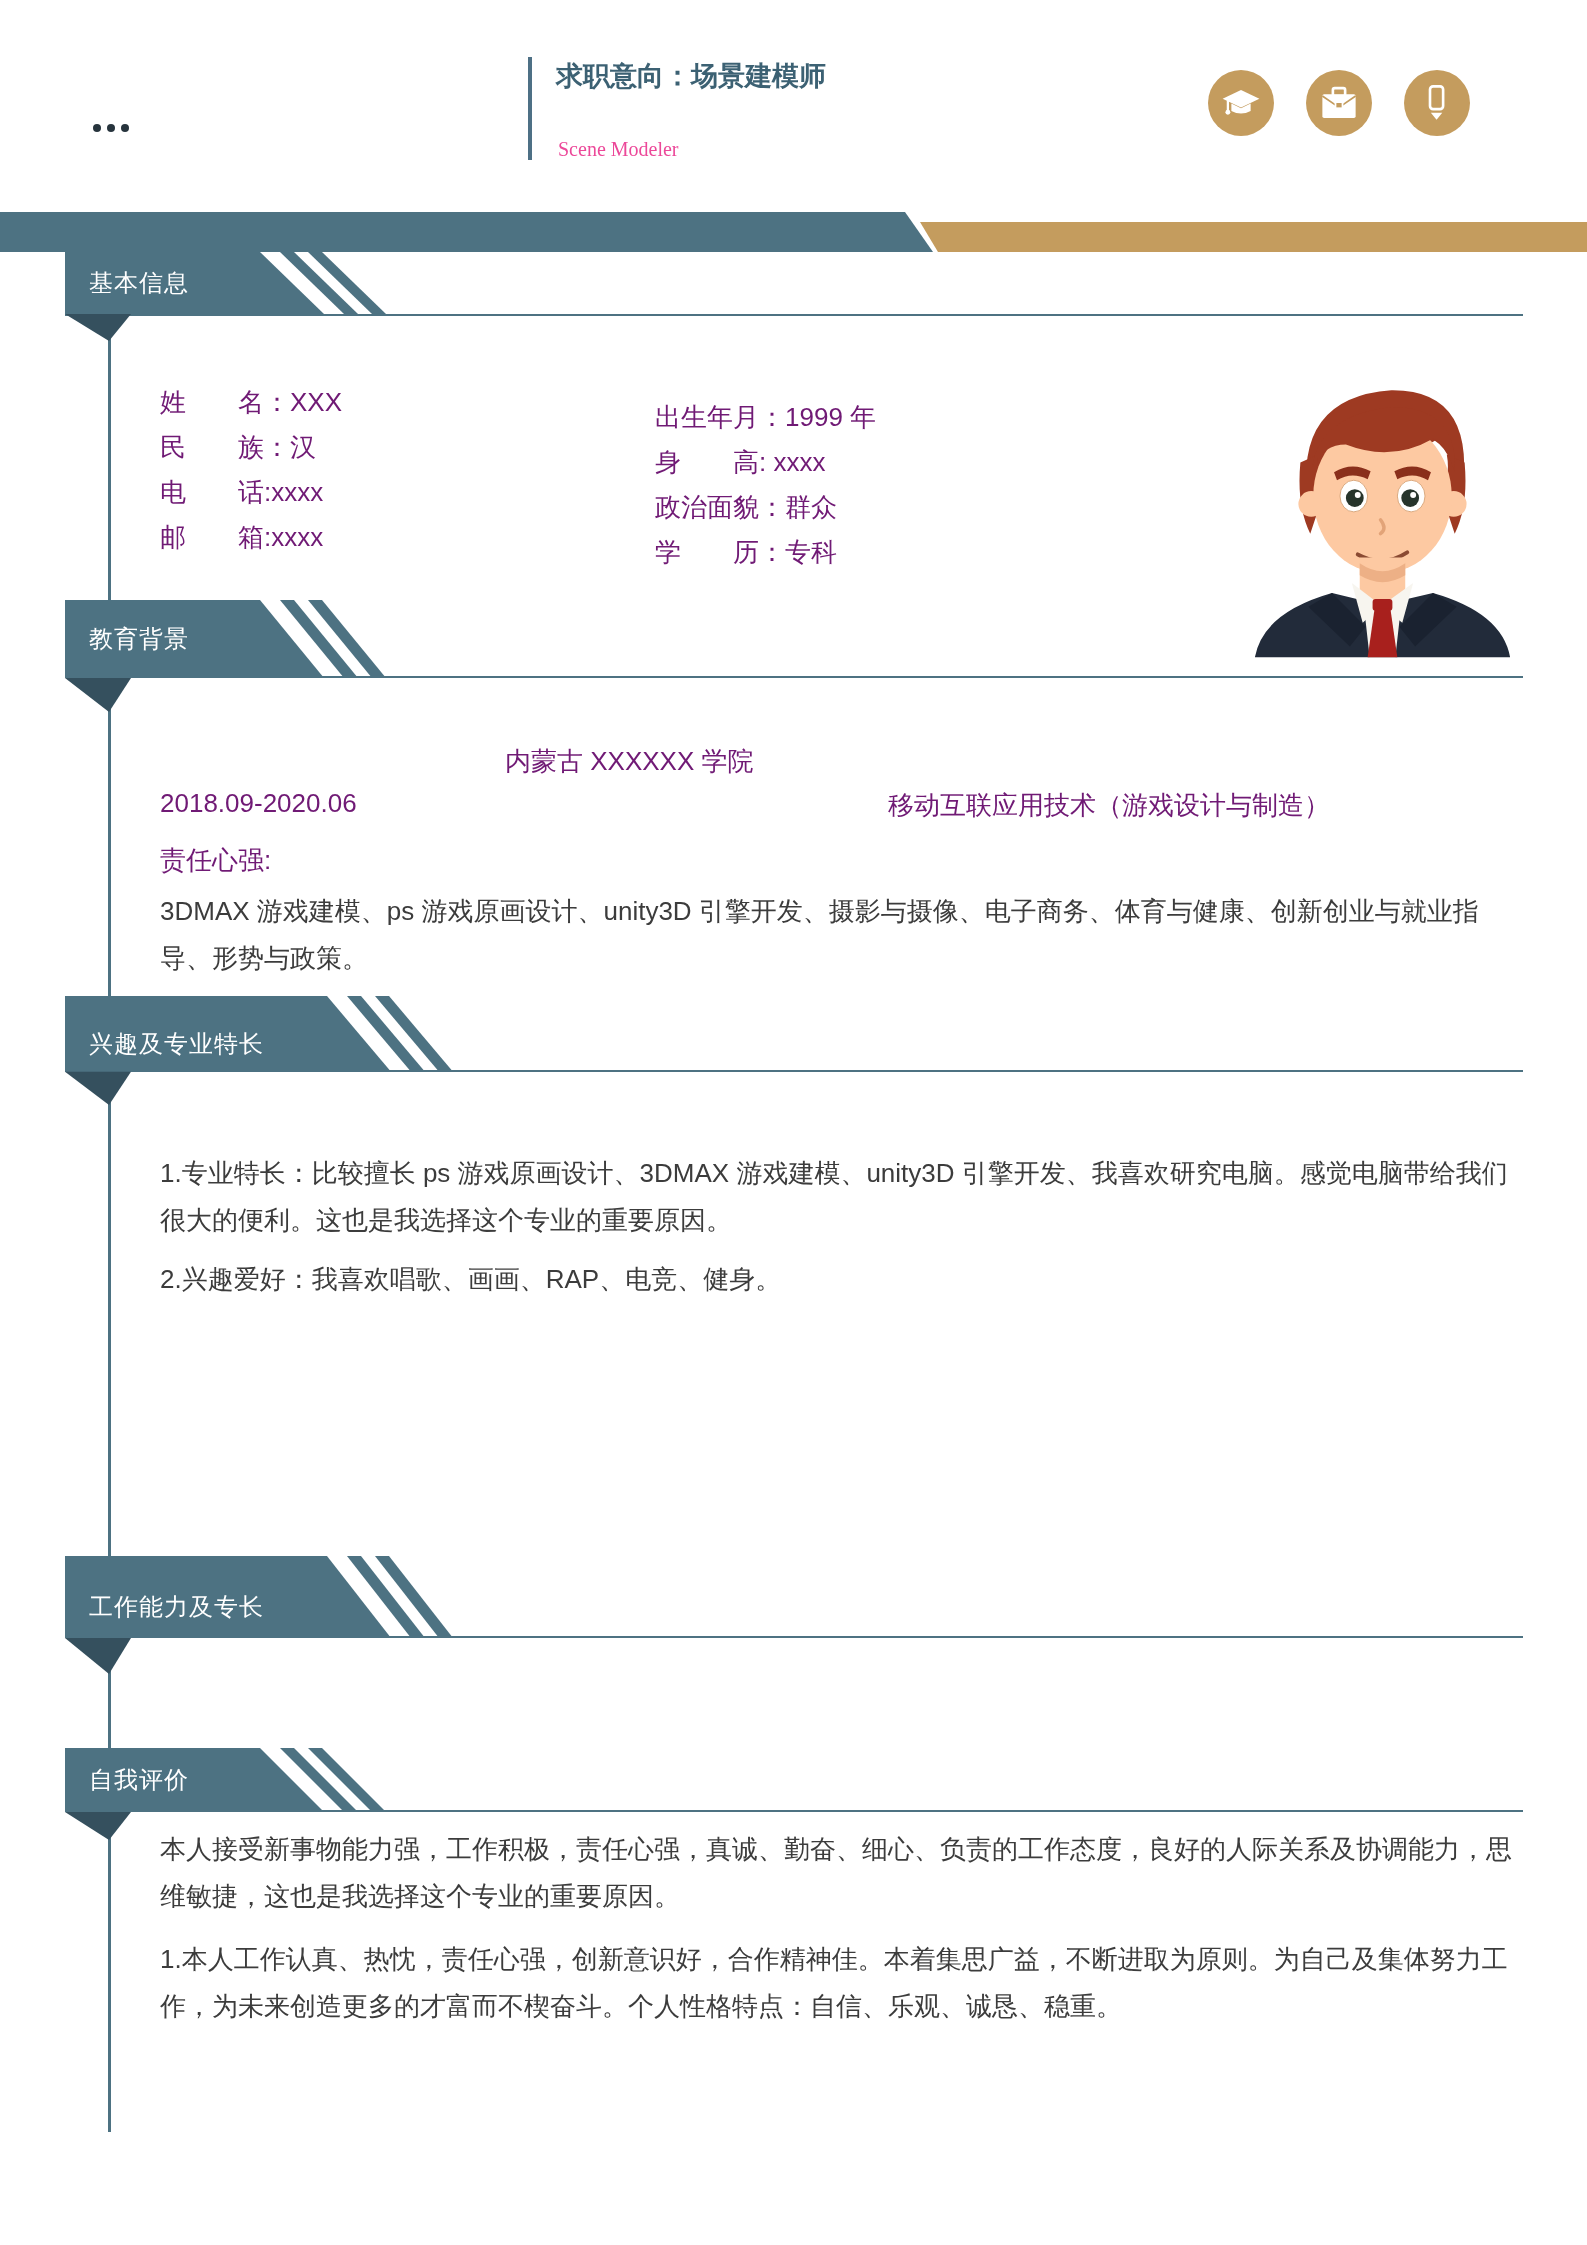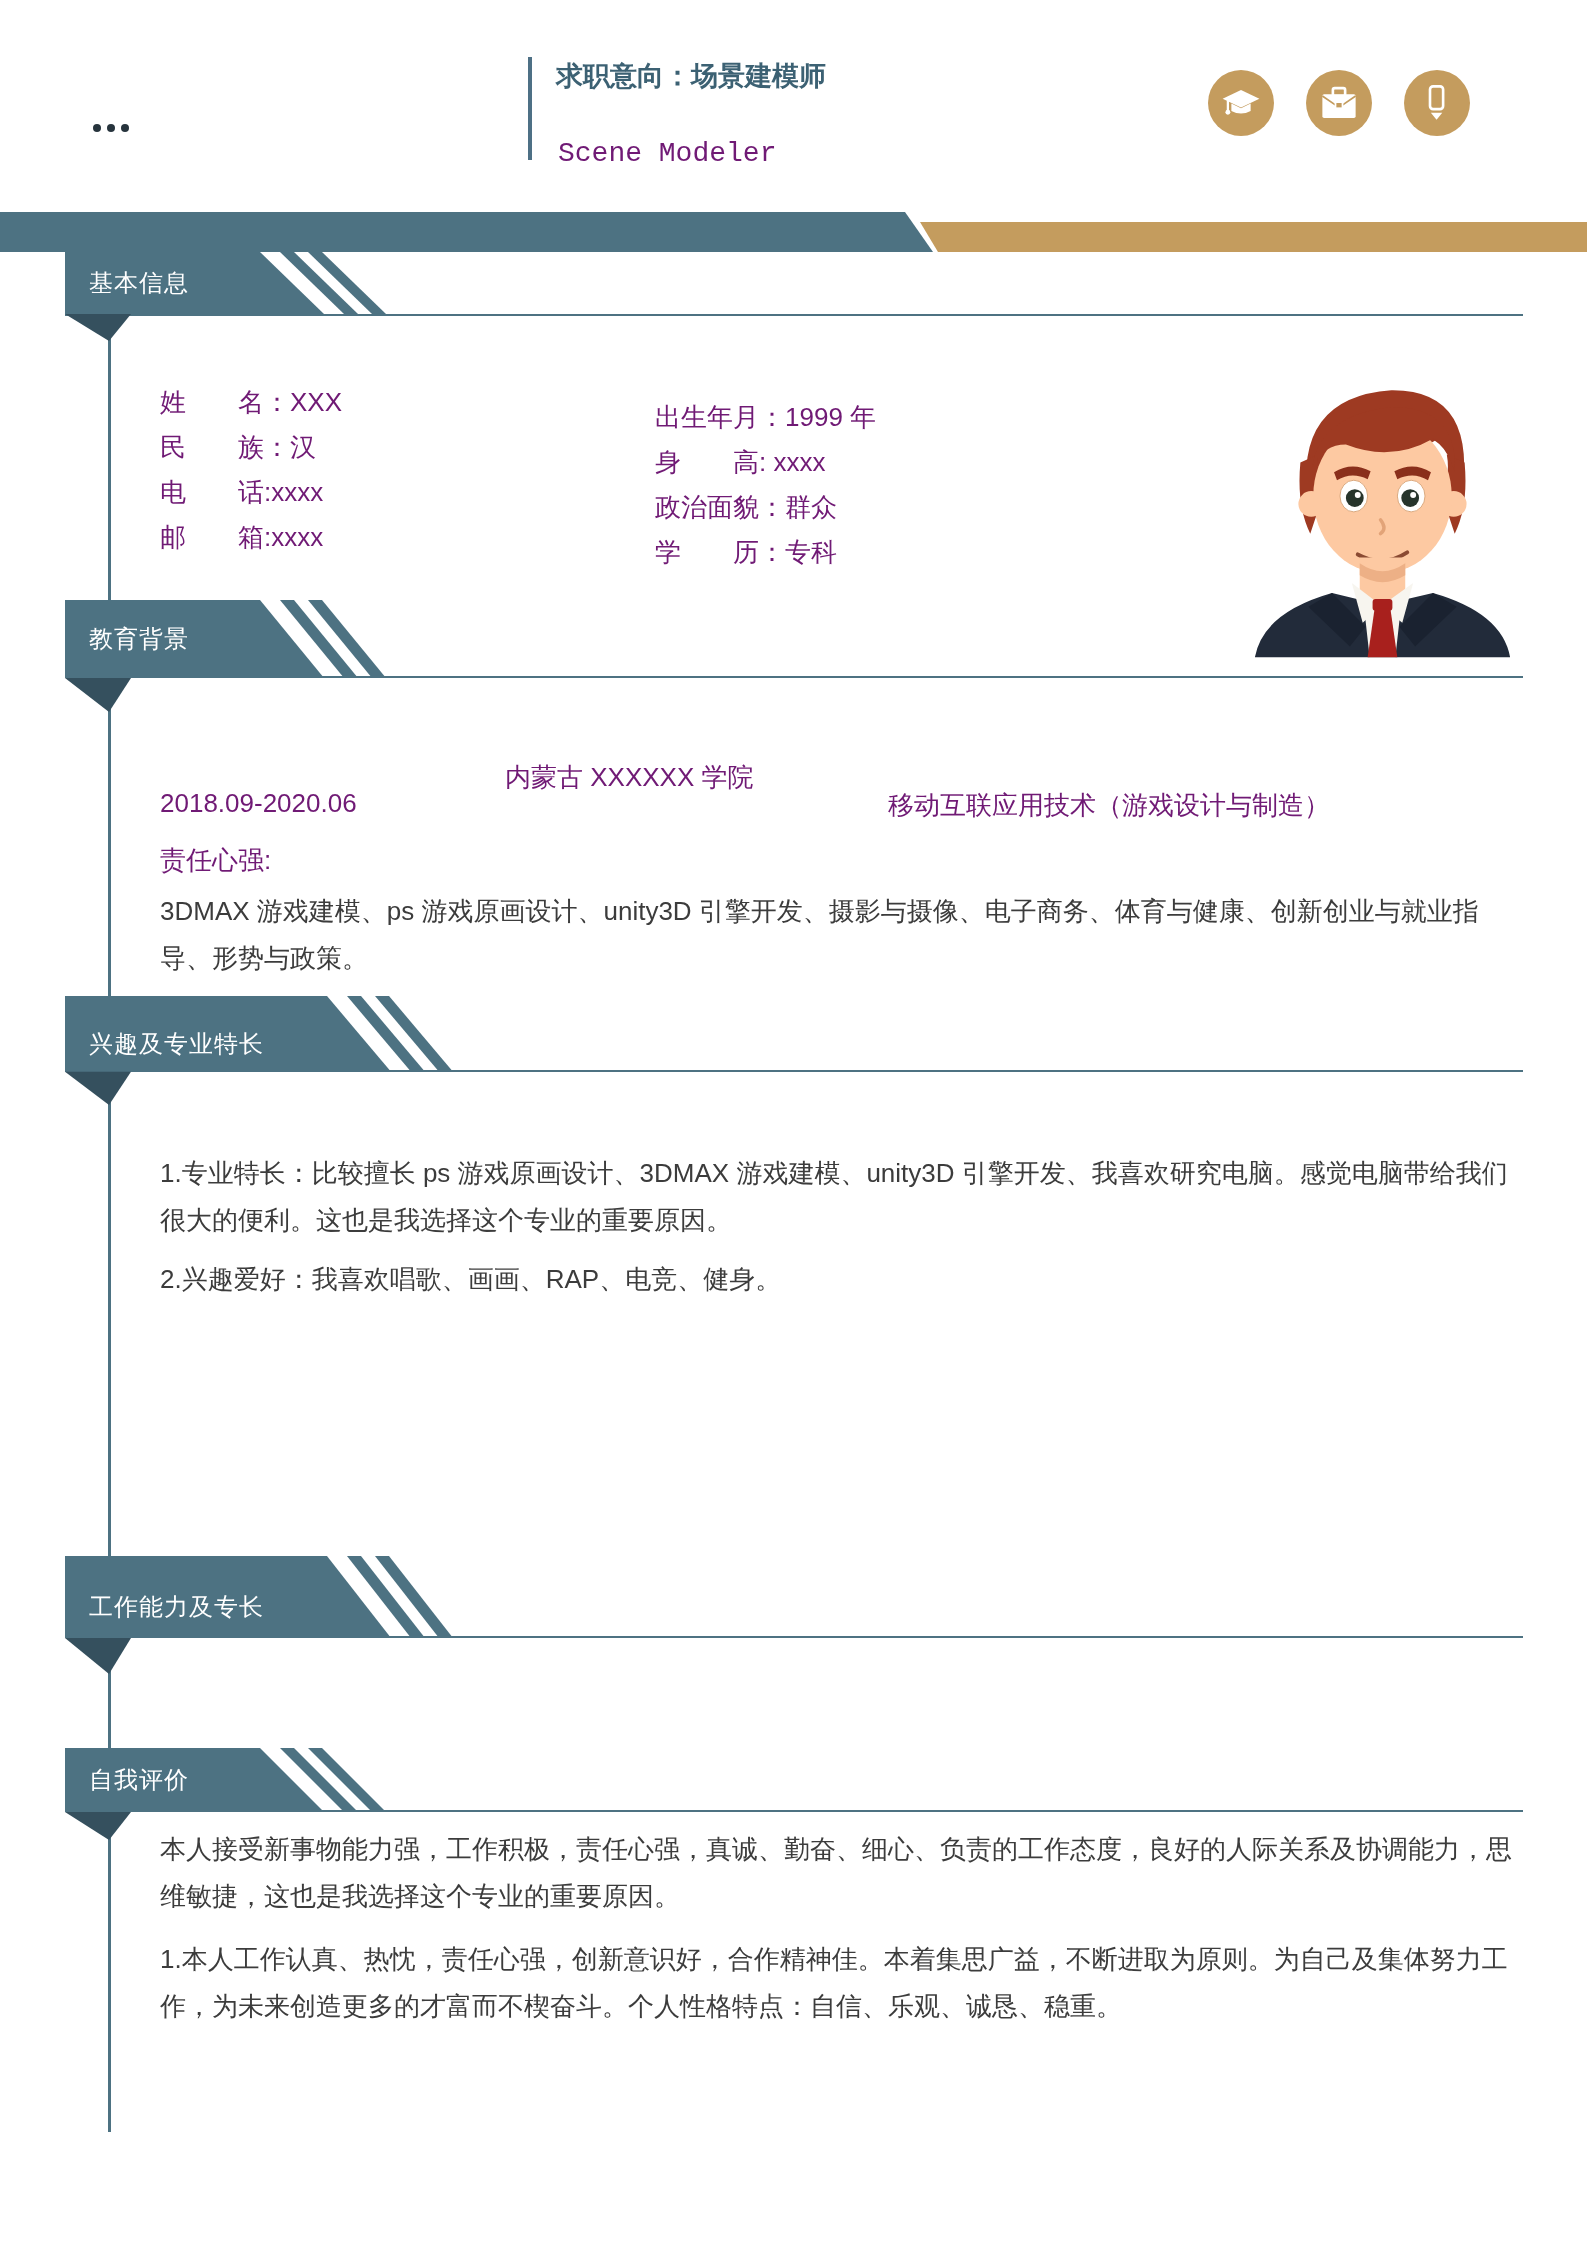--- a/index.html
+++ b/index.html
@@ -6,22 +6,22 @@
   .page{position:relative;width:1587px;height:2245px;background:#ffffff;overflow:hidden;
         font-family:"Liberation Sans","DejaVu Sans",sans-serif;color:#3c3c3c;}
 
   
   .title-dots{position:absolute;left:93px;top:124px;display:flex;gap:6px;}
   .title-dots i{width:8px;height:8px;border-radius:50%;background:#27343d;display:block;}
   .page-title{position:absolute;left:116px;top:36px;font-size:97px;font-weight:bold;
               color:#4e7085;letter-spacing:4px;text-shadow:3px 4px 4px rgba(0,0,0,.28);}
   .header-divider{position:absolute;left:528px;top:57px;width:4px;height:103px;background:#4e7085;}
   .job-intention{position:absolute;left:556px;top:58px;font-size:27px;font-weight:bold;color:#3c6173;}
-  .job-en{position:absolute;left:558px;top:138px;font-size:28px;color:#701a75;
-          font-family:Liberation Mono, monospace;}
+  .job-en{position:absolute;left:558px;top:138px;font-size:20px;color:#ec4899;
+          font-family:Liberation Serif, serif;}
   .hdr-icon{position:absolute;top:70px;width:66px;height:66px;border-radius:50%;background:#c49c5e;
             display:flex;align-items:center;justify-content:center;}
   .hdr-icon svg{width:42px;height:42px;}
   .hdr-icon.i1{left:1208px;} .hdr-icon.i2{left:1306px;} .hdr-icon.i3{left:1404px;}
 
   .bar-teal{position:absolute;left:0;top:212px;width:933px;height:40px;background:#4d7282;
             clip-path:polygon(0 0,905px 0,933px 100%,0 100%);}
   .bar-gold{position:absolute;left:920px;top:222px;width:667px;height:30px;background:#c49c5e;
             clip-path:polygon(0 0,100% 0,100% 100%,18px 100%);}
 
@@ -140,21 +140,21 @@
     <svg width="340" height="112" viewBox="0 0 340 92" preserveAspectRatio="none">
       <polygon points="0,0 195,0 259,64 0,64" fill="#4d7282"></polygon>
       <polygon points="215,0 229,0 293,64 279,64" fill="#4d7282"></polygon>
       <polygon points="243,0 257,0 321,64 307,64" fill="#4d7282"></polygon>
       <polygon points="0,64 66,64 44,92" fill="#35505e"></polygon>
     </svg>
     <span class="rb-title" style="height:78px">教育背景</span>
   </div>
 
   <div class="txt" style="left:160px;top:788px">2018.09-2020.06</div>
-  <div class="txt" style="left:505px;top:760px">内蒙古 XXXXXX 学院</div>
+  <div class="txt" style="left:505px;top:744px">内蒙古 XXXXXX 学院</div>
   <div class="txt" style="left:888px;top:788px">移动互联应用技术（游戏设计与制造）</div>
   <div class="txt" style="left:160px;top:843px">责任心强:</div>
   <div class="para-block" style="top:888px">
     <p>3DMAX 游戏建模、ps 游戏原画设计、unity3D 引擎开发、摄影与摄像、电子商务、体育与健康、创新创业与就业指导、形势与政策。</p>
   </div>
 
   <div class="sec-line" style="top:1070px"></div>
   <div class="ribbon" style="top:996px">
     <svg width="420" height="109" viewBox="0 0 420 92" preserveAspectRatio="none">
       <polygon points="0,0 262,0 326,64 0,64" fill="#4d7282"></polygon>

